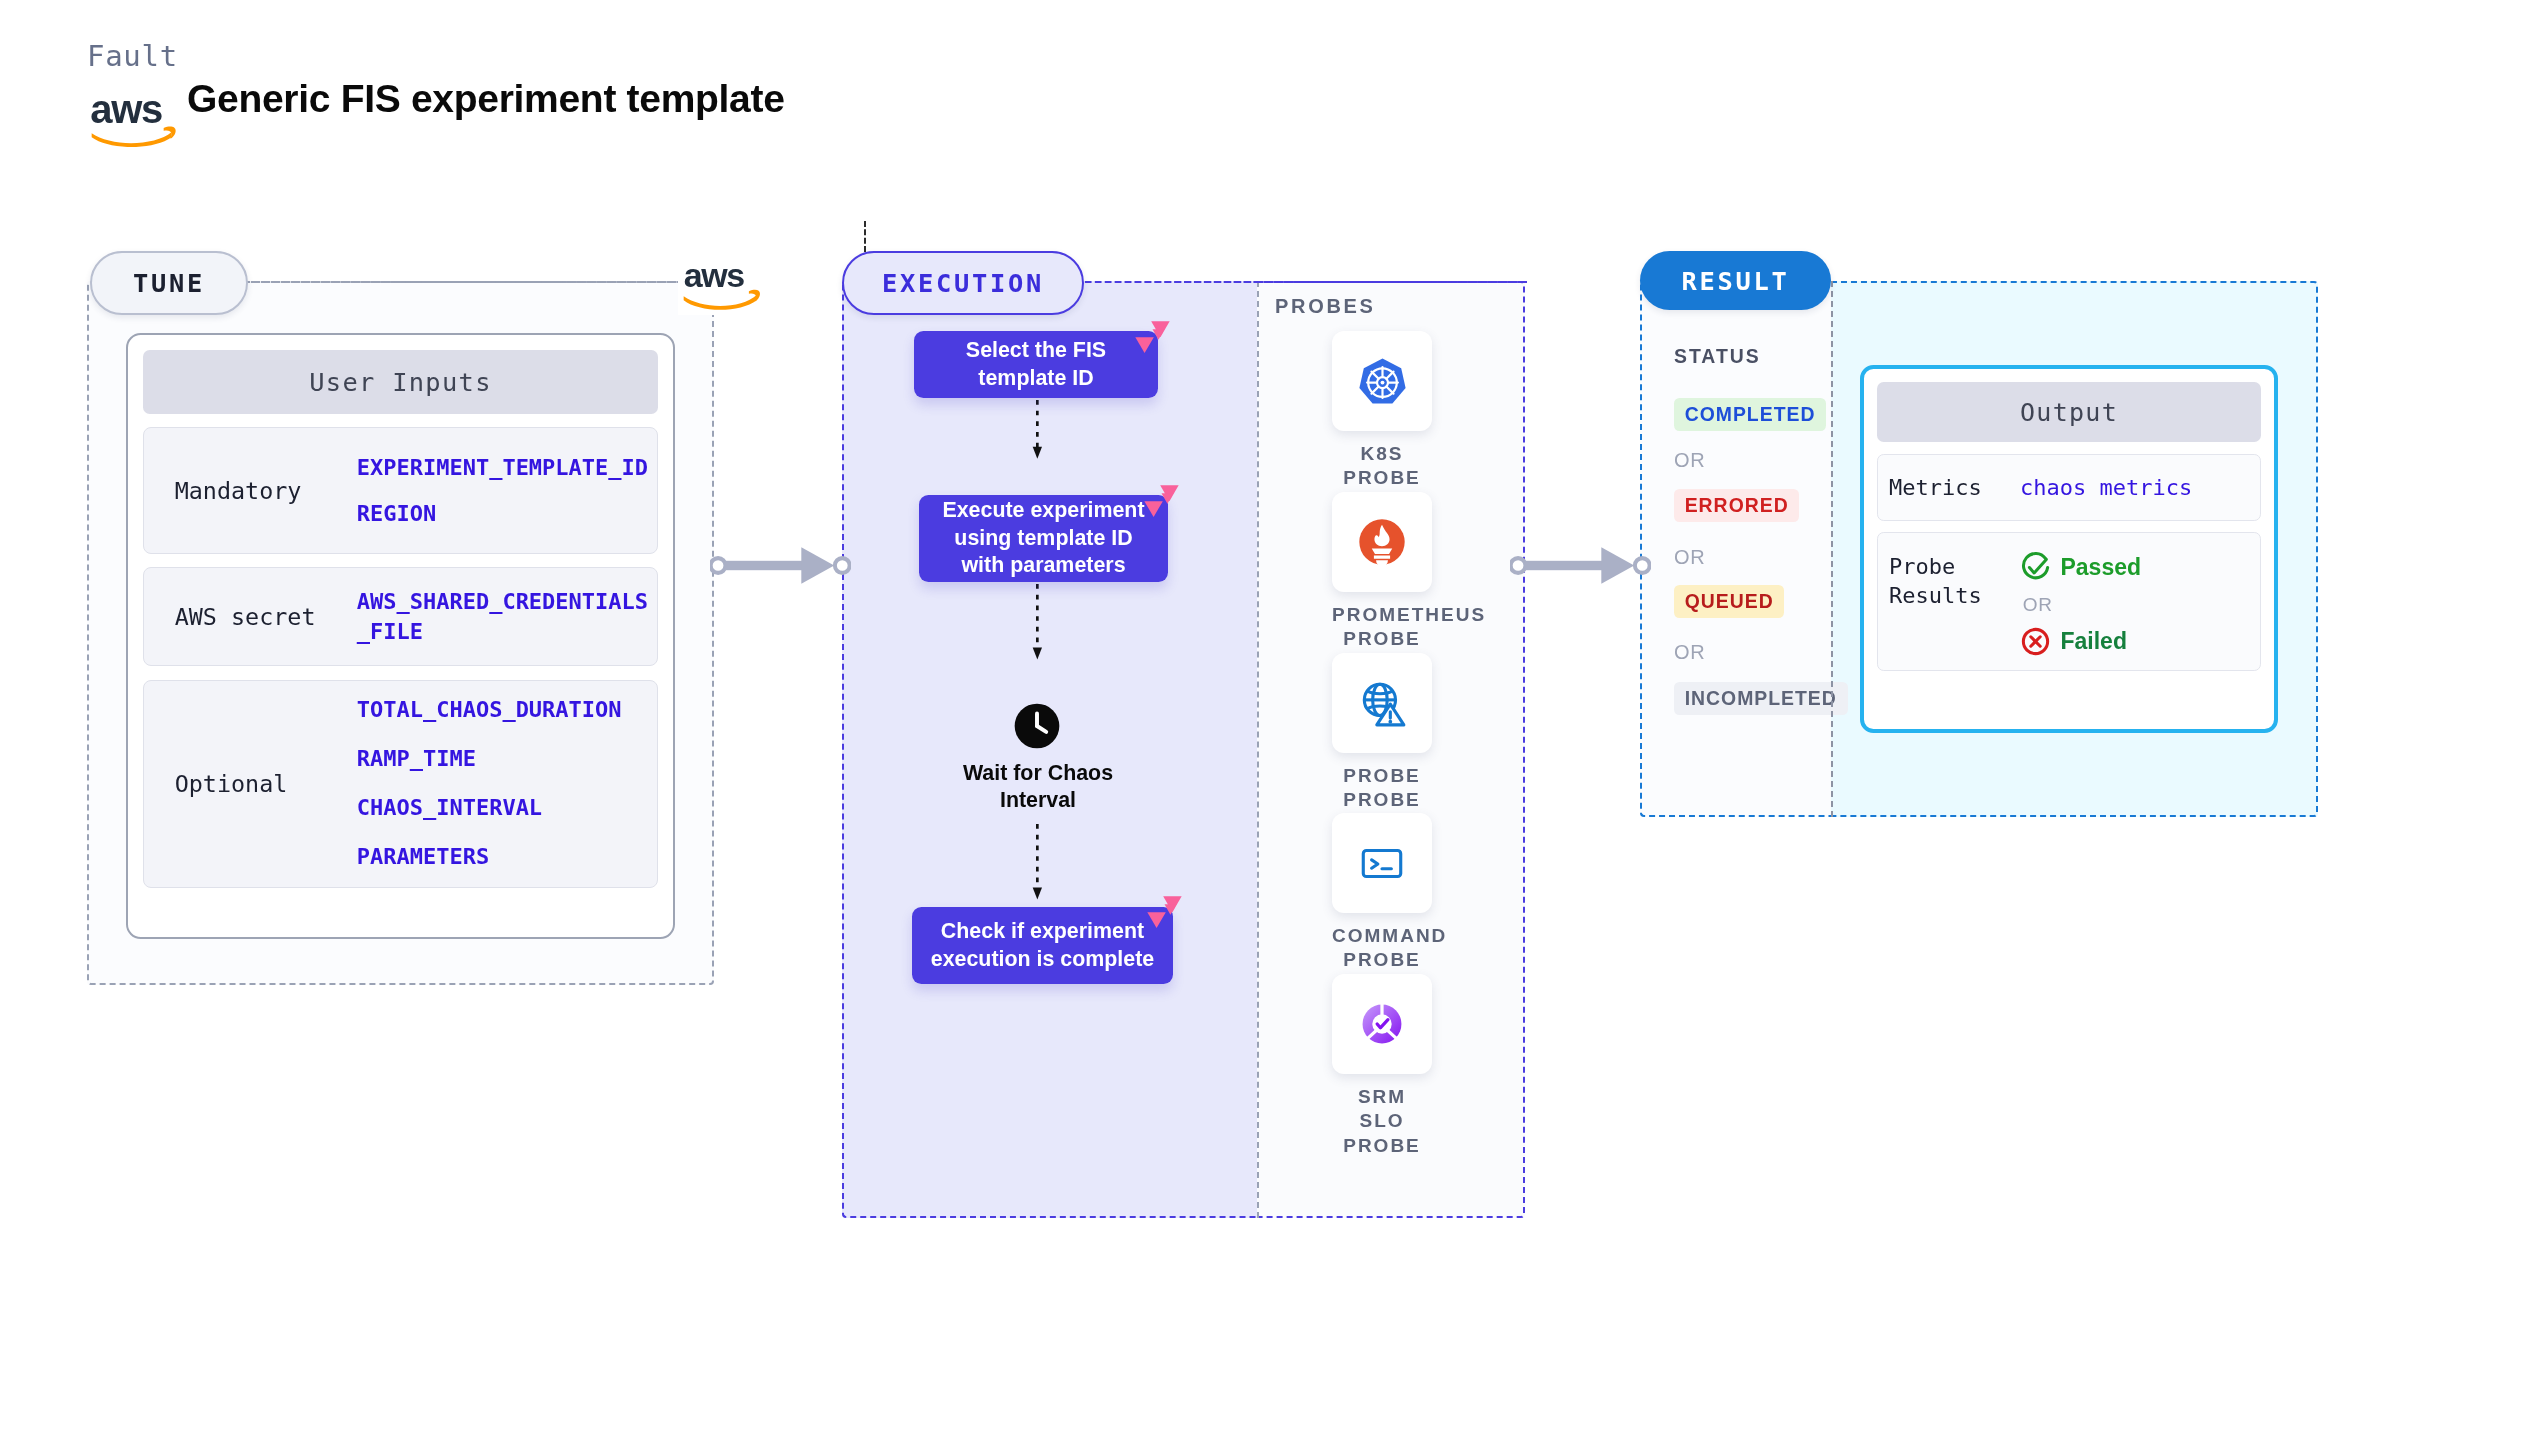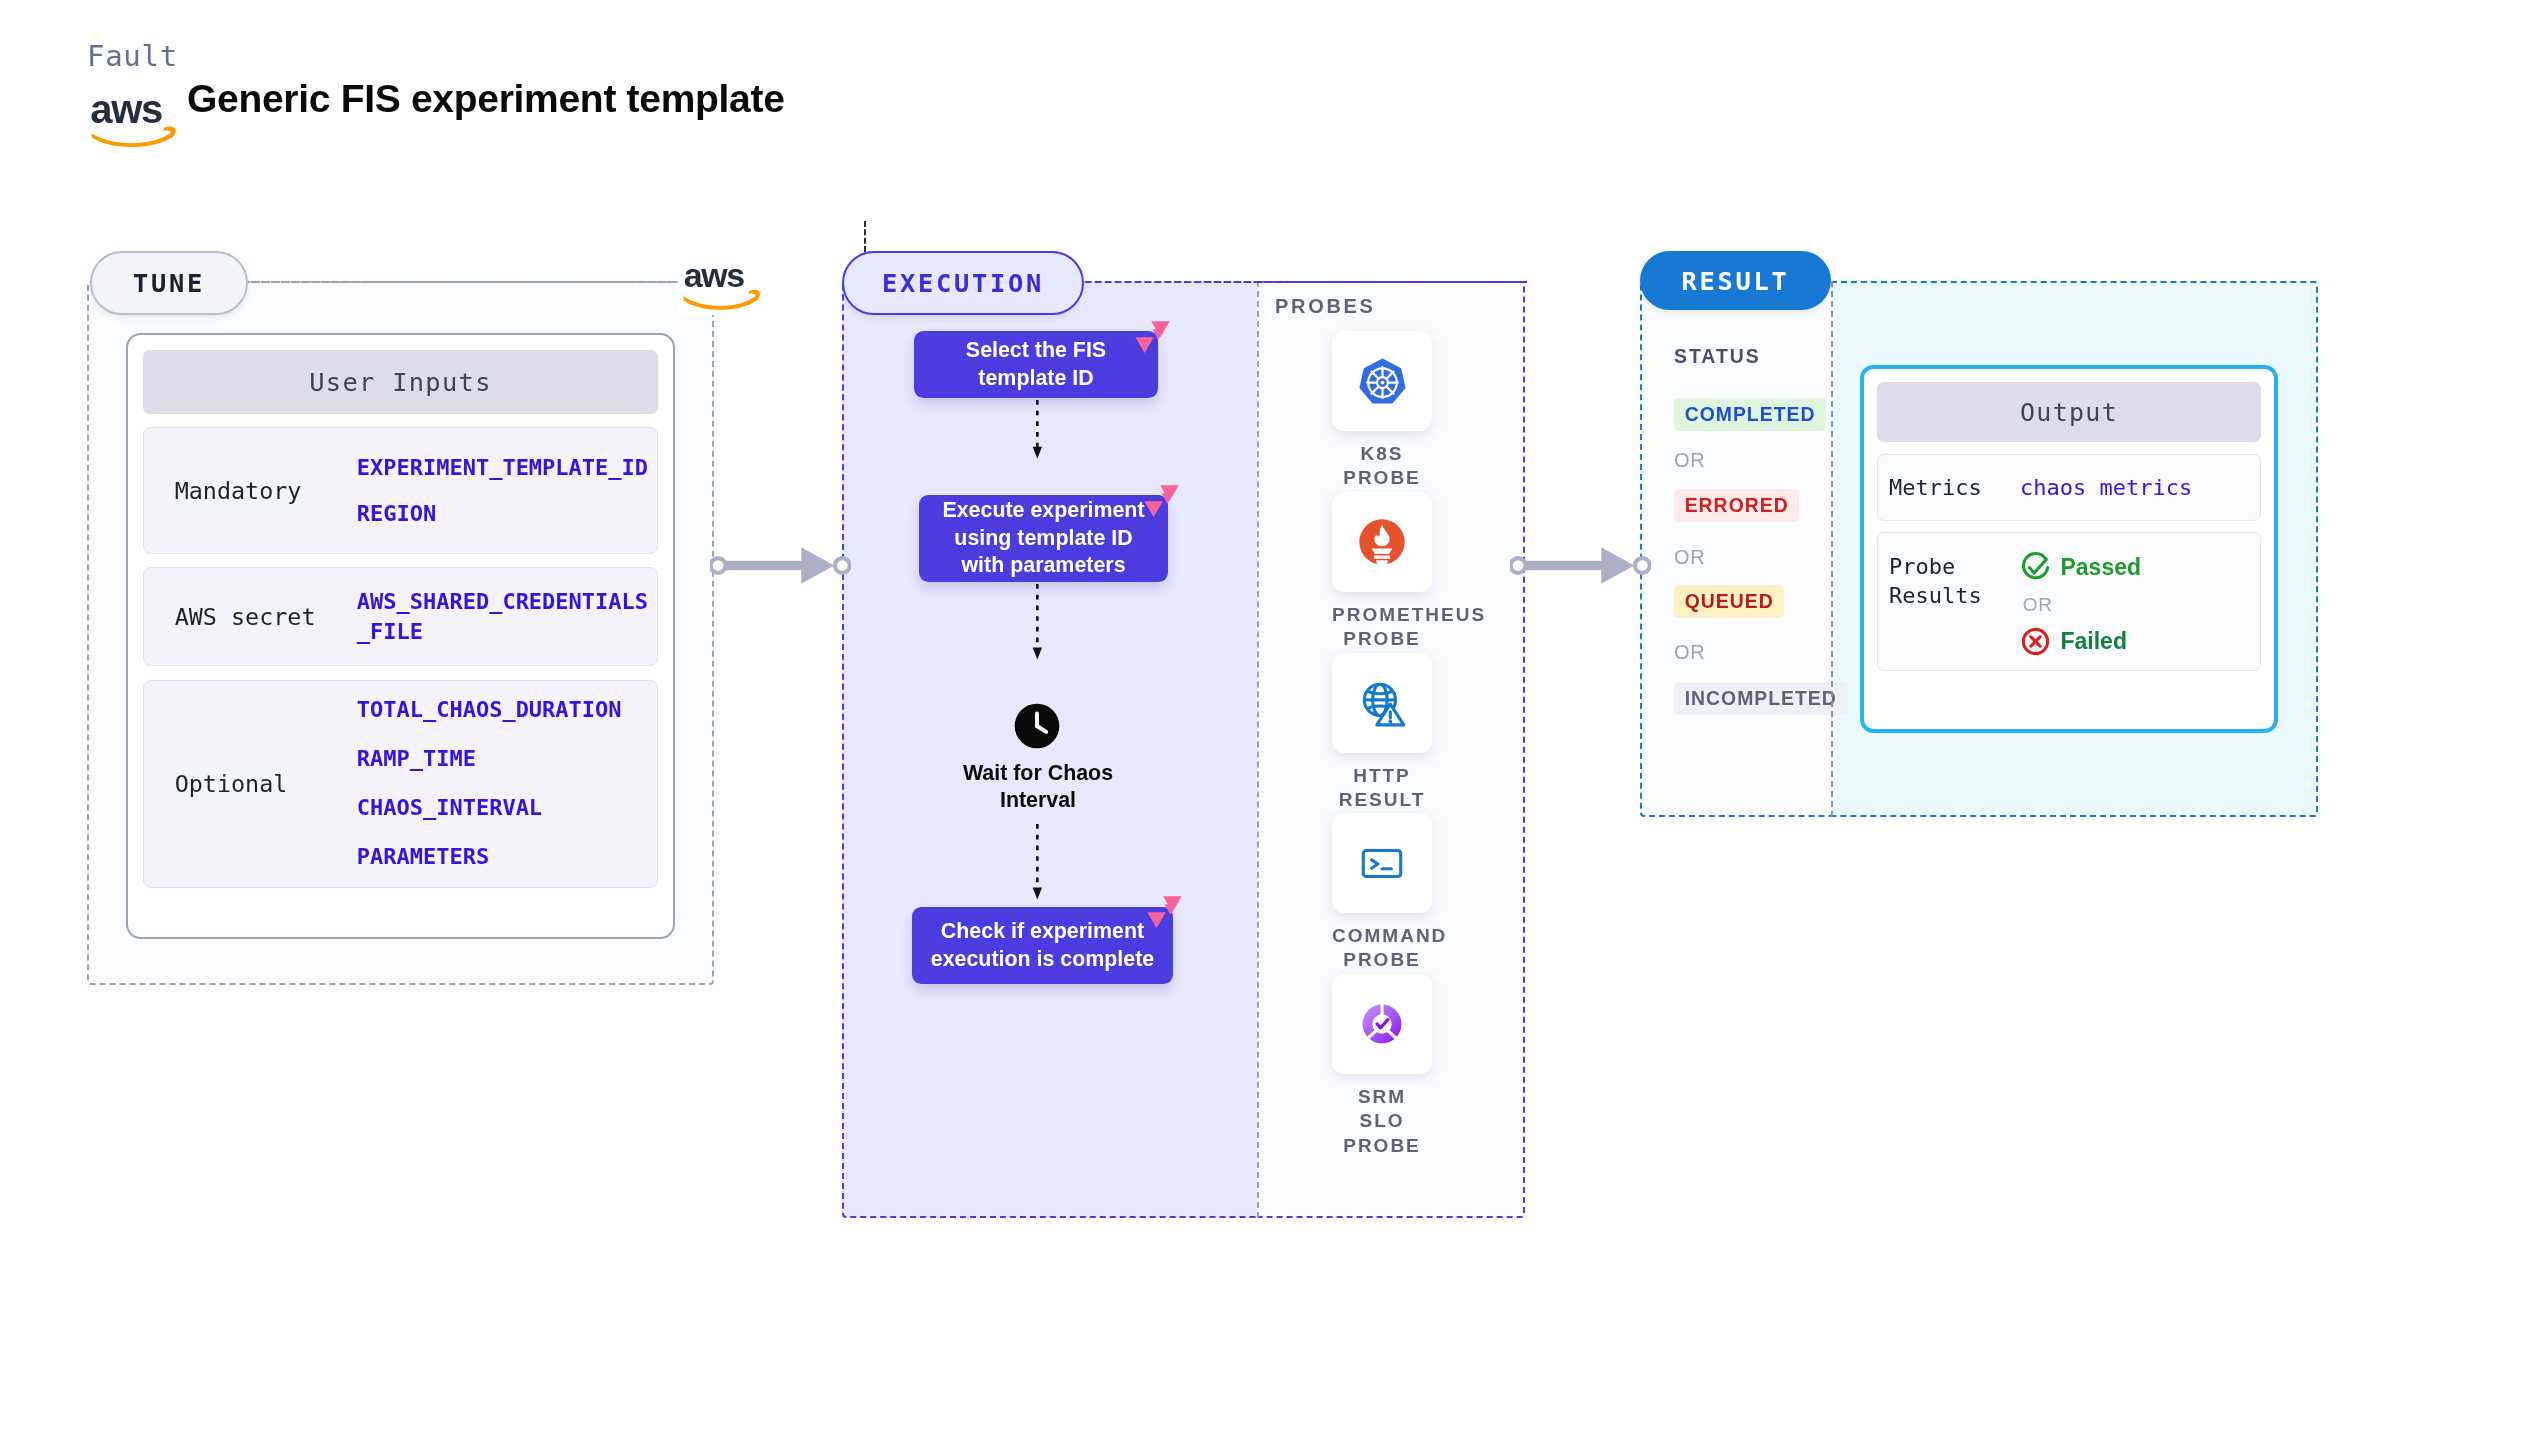--- a/index.html
+++ b/index.html
@@ -395,21 +395,21 @@
         <ellipse cx="46" cy="44" rx="14" ry="30"></ellipse>
         <line x1="16" y1="44" x2="76" y2="44"></line>
         <path d="M22 27 C32 34 60 34 70 27"></path>
         <path d="M22 61 C32 54 60 54 70 61"></path>
       </g>
       <path d="M66 52 L92 92 L40 92 Z" fill="#ffffff" stroke="#1479d0" stroke-width="6" stroke-linejoin="round"></path>
       <line x1="66" y1="67" x2="66" y2="79" stroke="#1479d0" stroke-width="6" stroke-linecap="round"></line>
       <circle cx="66" cy="86" r="3.6" fill="#1479d0"></circle>
     </svg>
   </div>
-  <div class="probe-label">HTTP RESULT</div>
+  <div class="probe-label">PROBE PROBE</div>
 </div>
 
 <div class="probe-item" style="top:813px;">
   <div class="probe-tile">
     <svg viewBox="0 0 100 100" width="52" height="52">
       <rect x="14" y="26" width="72" height="50" rx="6" fill="none" stroke="#1479d0" stroke-width="6"></rect>
       <polyline points="30,44 42,52 30,60" fill="none" stroke="#1479d0" stroke-width="6" stroke-linecap="round" stroke-linejoin="round"></polyline>
       <line x1="50" y1="61" x2="68" y2="61" stroke="#1479d0" stroke-width="6" stroke-linecap="round"></line>
     </svg>
   </div>

